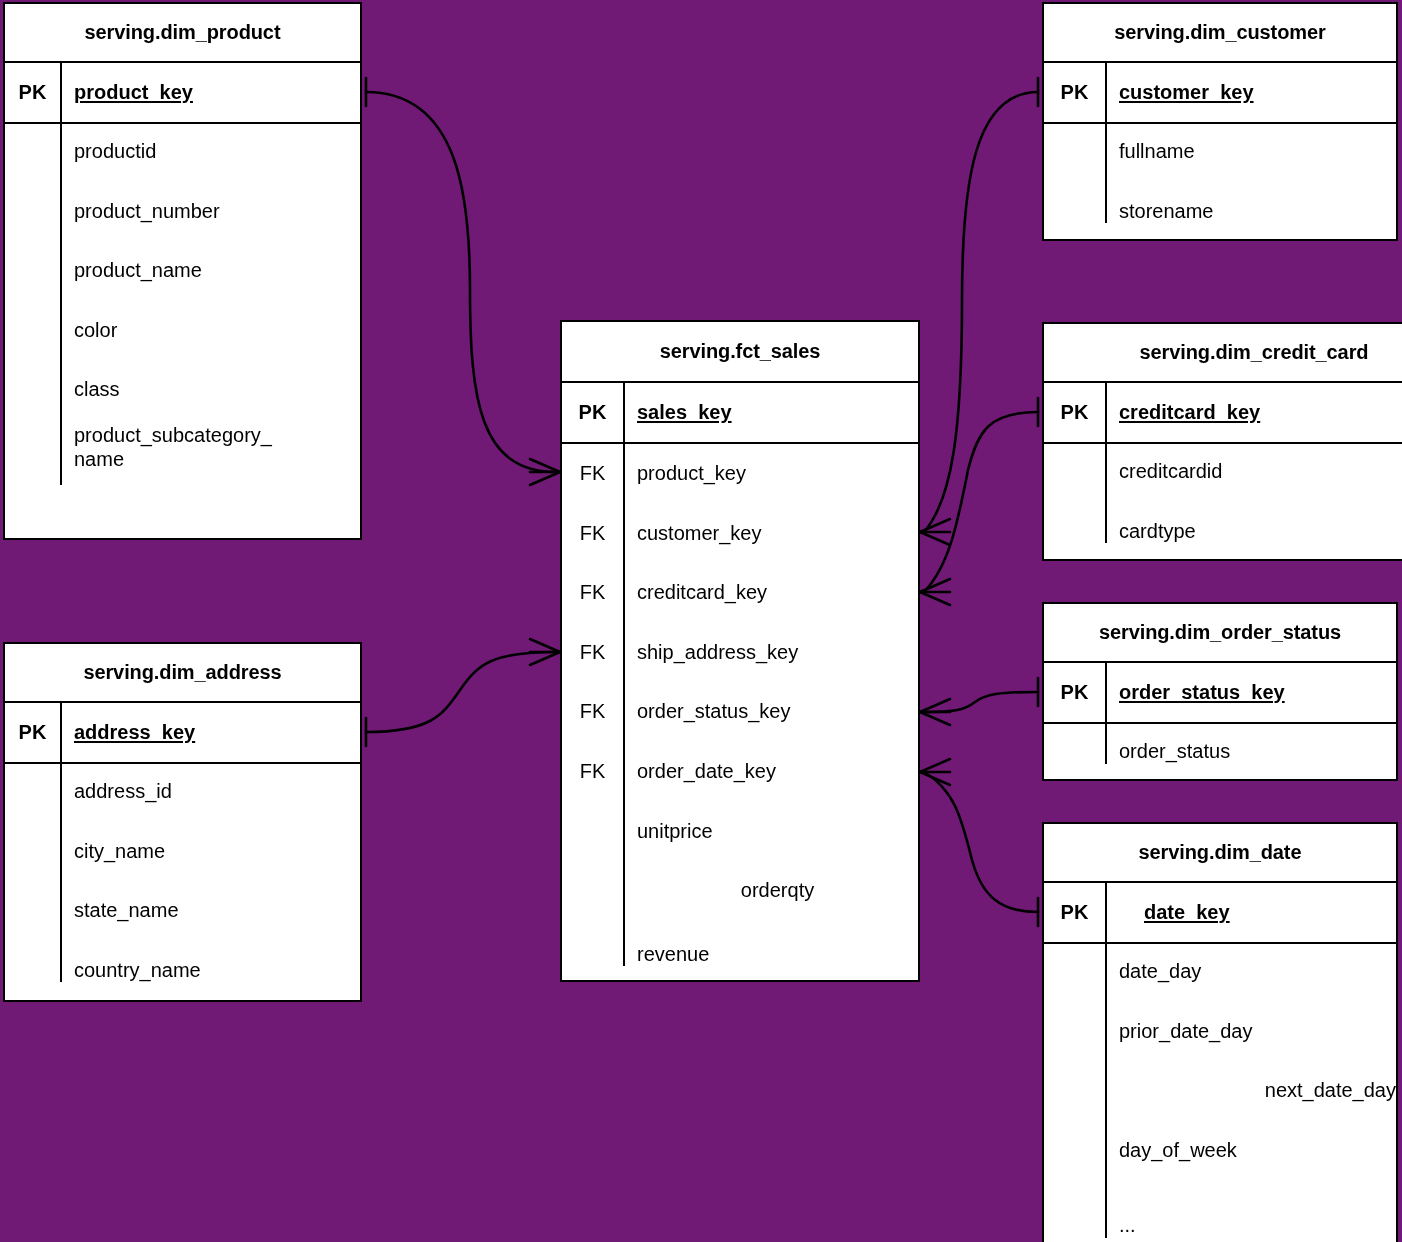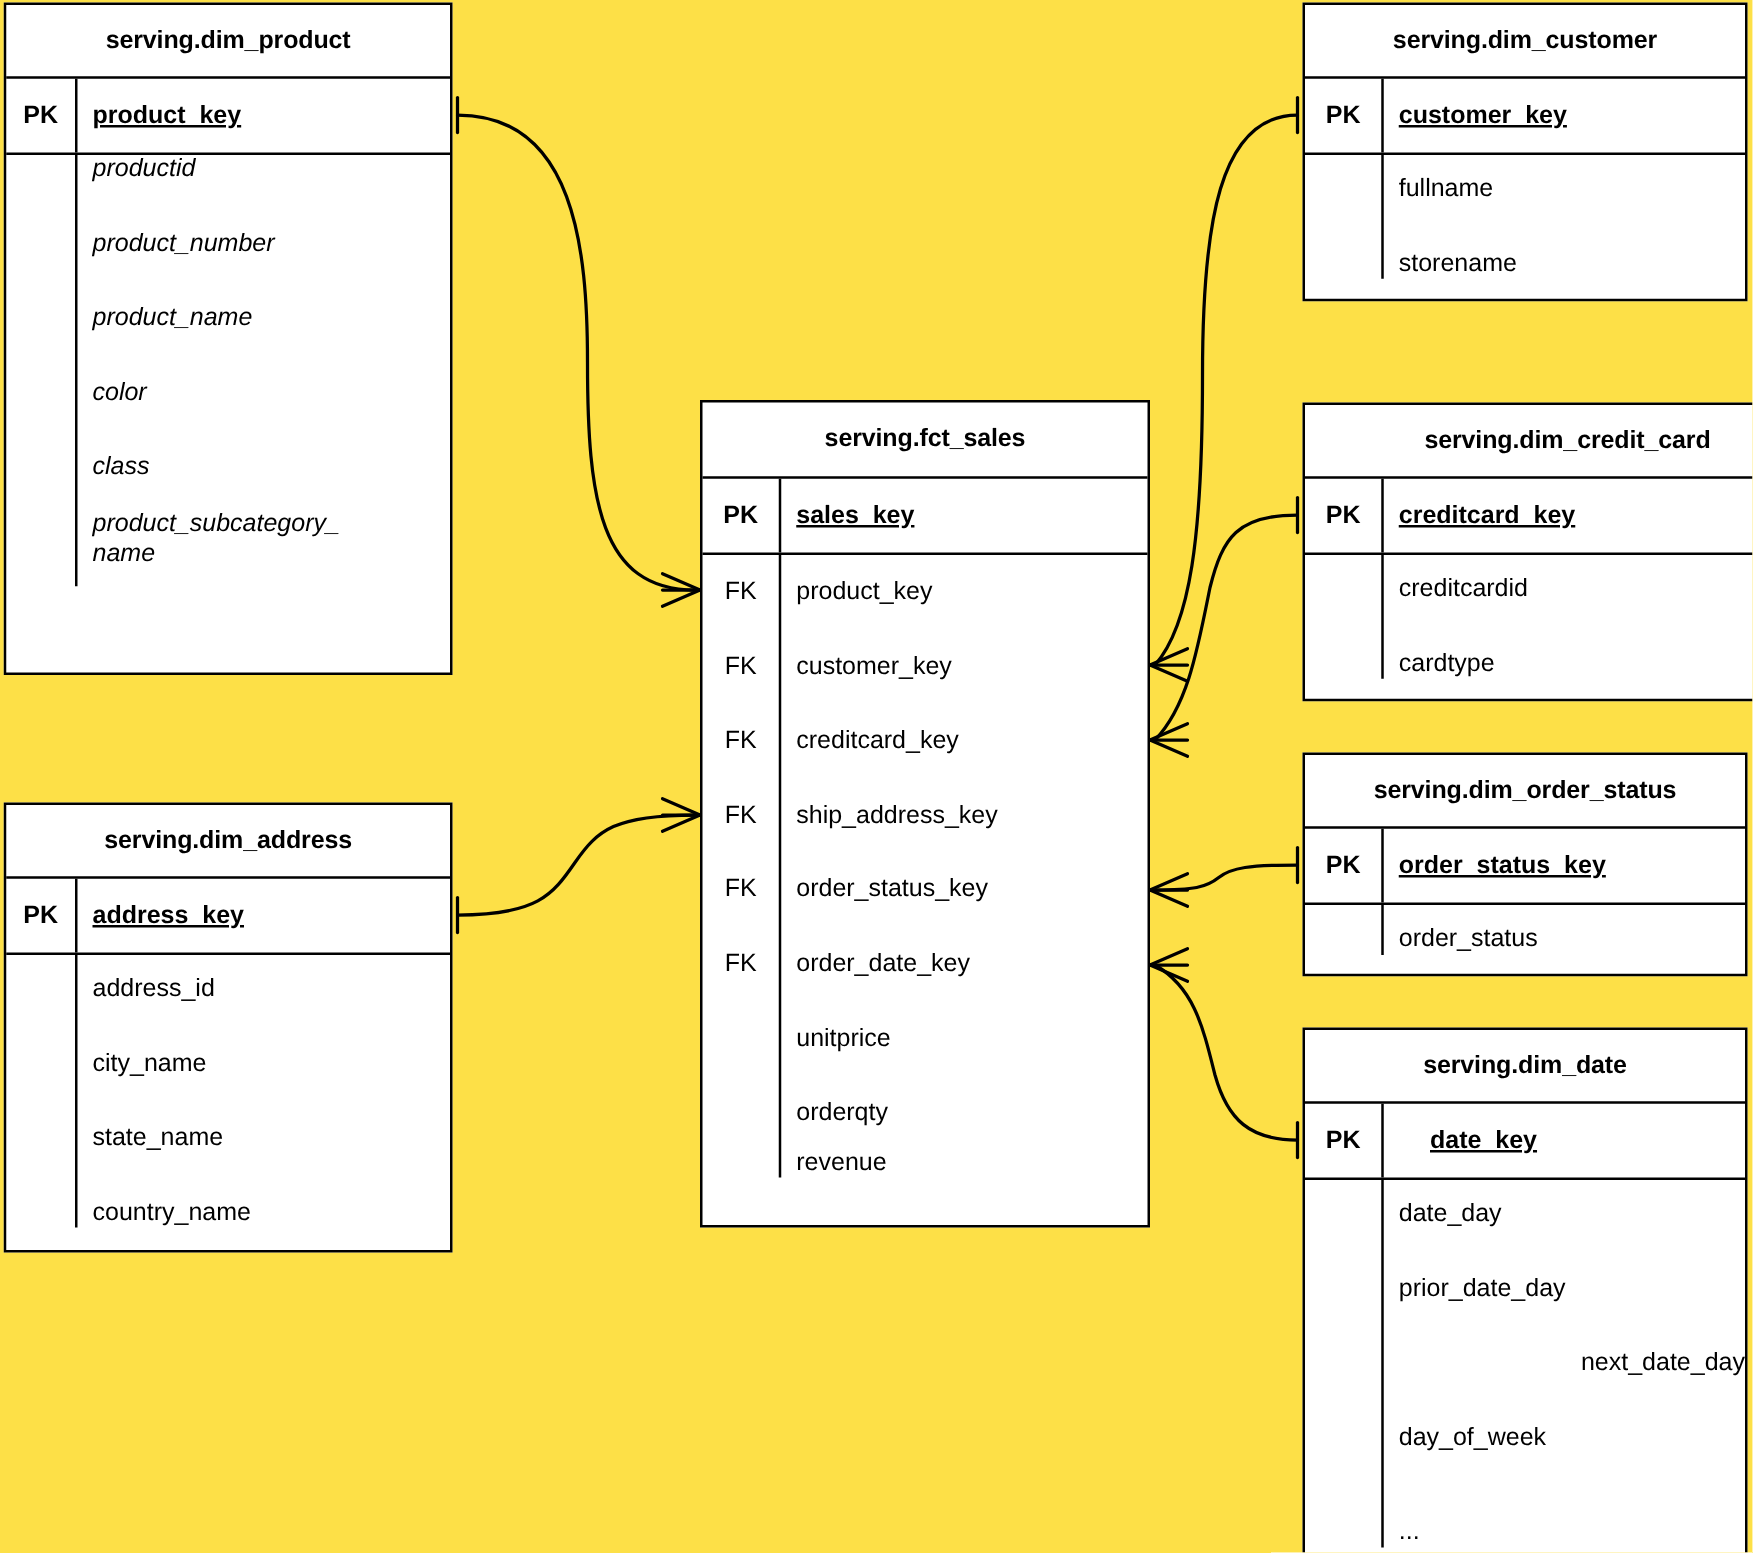--- a/index.html
+++ b/index.html
@@ -4,21 +4,21 @@
 <style>
   html, body {
     margin: 0;
     padding: 0;
     background: #ffffff;
   }
   #canvas {
     position: relative;
     width: 1402px;
     height: 1242px;
-    background: #fde047;
+    background: #701a75;
     overflow: hidden;
     font-family: "Liberation Sans", sans-serif;
     color: #000000;
   }
   #edges {
     position: absolute;
     left: 0; top: 0;
     width: 1402px;
     height: 1242px;
     pointer-events: none;
@@ -175,21 +175,21 @@
     <div class="ent-pkrow" style="height:61px;">
       <div class="keycol pkrow-cell key" style="width:57px; justify-content:center;">
         <span class="pk-tag">PK</span>
       </div>
       <div class="pkrow-cell val" style="flex:1 1 auto;">
         <span class="pk-name">product_key</span>
       </div>
     </div>
     <div class="ent-body">
       <div class="keycol" style="width:57px;"></div>
-      <div class="valcol" style="font-style:italic;">
+      <div class="valcol" style="padding-top:16px;">
         <div class="attr" style="margin-bottom:36px;">productid</div>
         <div class="attr" style="margin-bottom:36px;">product_number</div>
         <div class="attr" style="margin-bottom:36px;">product_name</div>
         <div class="attr" style="margin-bottom:36px;">color</div>
         <div class="attr" style="margin-bottom:22px;">class</div>
         <div class="attr" style="margin-bottom:14px;">product_subcategory_
 name</div>
       </div>
     </div>
   </div>
@@ -214,21 +214,21 @@
         <div class="fk-tag">FK</div>
       </div>
       <div class="valcol" style="padding-top:18px;">
         <div class="attr" style="margin-bottom:36px;">product_key</div>
         <div class="attr" style="margin-bottom:36px;">customer_key</div>
         <div class="attr" style="margin-bottom:36px;">creditcard_key</div>
         <div class="attr" style="margin-bottom:36px;">ship_address_key</div>
         <div class="attr" style="margin-bottom:36px;">order_status_key</div>
         <div class="attr" style="margin-bottom:36px;">order_date_key</div>
         <div class="attr" style="margin-bottom:36px;">unitprice</div>
-        <div class="attr" style="margin-bottom:16px;">orderqty</div>
+        <div class="attr" style="margin-bottom:40px;text-align:center;">orderqty</div>
         <div class="attr">revenue</div>
       </div>
     </div>
   </div>
 
   <div class="entity" style="left:3px; top:642px; width:359px; height:360px;">
     <div class="ent-title" style="height:59px;">serving.dim_address</div>
     <div class="ent-pkrow" style="height:61px;">
       <div class="keycol pkrow-cell key" style="width:57px; justify-content:center;">
         <span class="pk-tag">PK</span>

